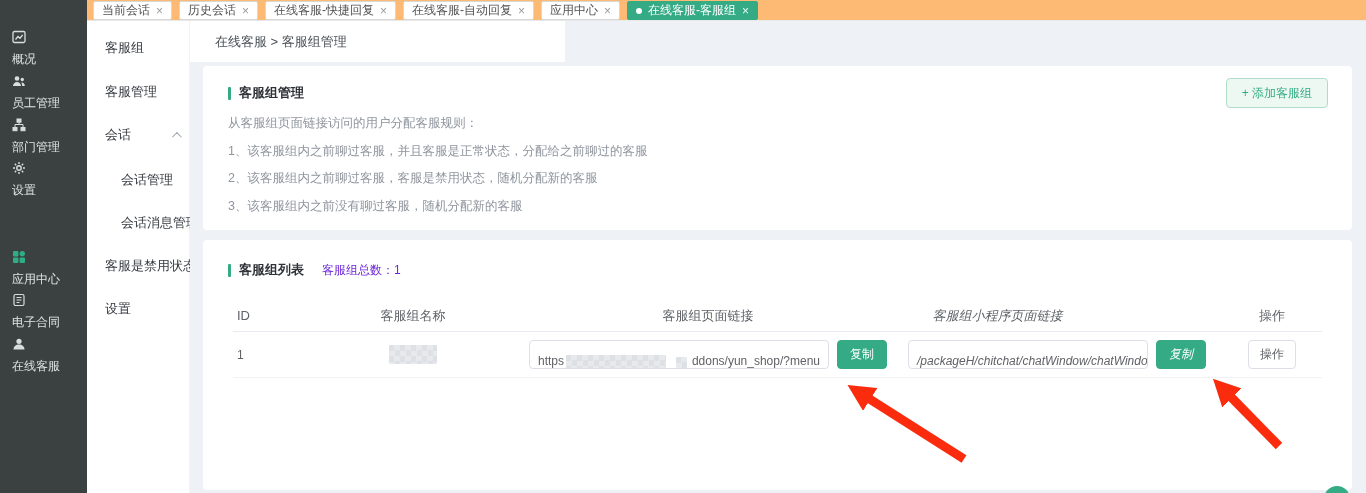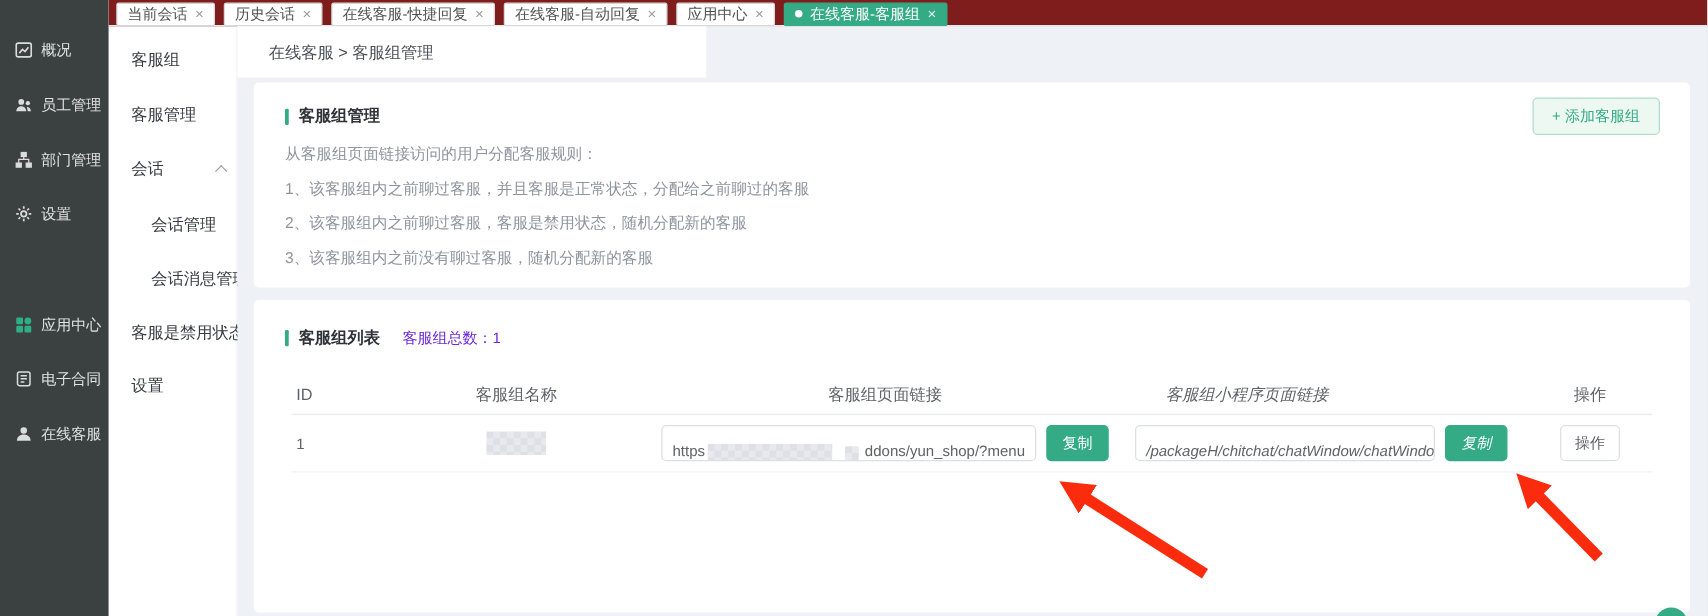--- a/index.html
+++ b/index.html
@@ -6,34 +6,34 @@
     --accent:#34ab85; --accent-light-bg:#edf8f3; --accent-border:#b0ddcb;
     --arrow-red:#fb2c0e; --sidebar-bg:#3b4141; --content-bg:#eef1f5;
   }
   *{box-sizing:border-box;margin:0;padding:0;}
   html,body{background:#e9ecef;}
   body{font-family:"Liberation Sans","DejaVu Sans",sans-serif;}
   #canvas{position:relative;width:1366px;height:493px;overflow:hidden;background:var(--content-bg);}
 
   
   .dark-sidebar{position:absolute;left:0;top:0;width:87px;height:493px;background:var(--sidebar-bg);}
-  .dk-item{position:absolute;left:12px;display:flex;align-items:center;gap:7px;height:20px;
-           color:#dfe3e3;font-size:12px;cursor:pointer;white-space:nowrap;}
+  .dk-item{position:absolute;left:12px;display:flex;gap:7px;height:20px;
+           color:#dfe3e3;font-size:12px;cursor:pointer;white-space:nowrap;flex-direction:column;}
   .dk-item svg{flex:0 0 auto;}
 
   
   .sub-sidebar{position:absolute;left:87px;top:0;width:103px;height:493px;background:#fff;border-right:1px solid #f2f3f5;}
   .sm-item{position:absolute;left:18px;height:20px;line-height:20px;font-size:13px;color:#363b40;cursor:pointer;white-space:nowrap;}
   .sm-item.sub{left:34px;}
   .sm-item.group{left:18px;right:10px;display:flex;align-items:center;justify-content:space-between;}
   .chevron-up{display:inline-block;width:7px;height:7px;border-top:1.5px solid #9aa0a6;border-right:1.5px solid #9aa0a6;transform:rotate(-45deg) translateY(2px);}
 
   
-  .tabbar{position:absolute;left:87px;top:0;right:0;height:21px;background:#7f1d1d;border-bottom:1px solid #e8e8e8;
-          display:flex;align-items:center;padding:2px 12px 0 6px;gap:7px;}
+  .tabbar{position:absolute;left:87px;top:0;right:0;height:21px;background:#fdba74;border-bottom:1px solid #e8e8e8;
+          display:flex;align-items:flex-end;padding:2px 12px 0 6px;gap:7px;}
   .tab{display:flex;align-items:center;gap:6px;height:19px;padding:0 8px;background:#fff;border:1px solid #d8d8d8;
        border-radius:2px;font-size:12px;color:#515151;cursor:pointer;white-space:nowrap;}
   .tab .x{font-size:12px;color:#9a9a9a;line-height:1;}
   .tab.active{background:var(--accent);border-color:var(--accent);color:#fff;}
   .tab.active .x{color:#e8fff6;}
   .tab .dot{width:6px;height:6px;border-radius:50%;background:#fff;}
 
   
   .content{position:absolute;left:190px;top:21px;right:0;bottom:0;background:var(--content-bg);}
   .breadcrumb-bar{position:absolute;left:0;top:0;width:375px;height:41px;background:#fff;}

